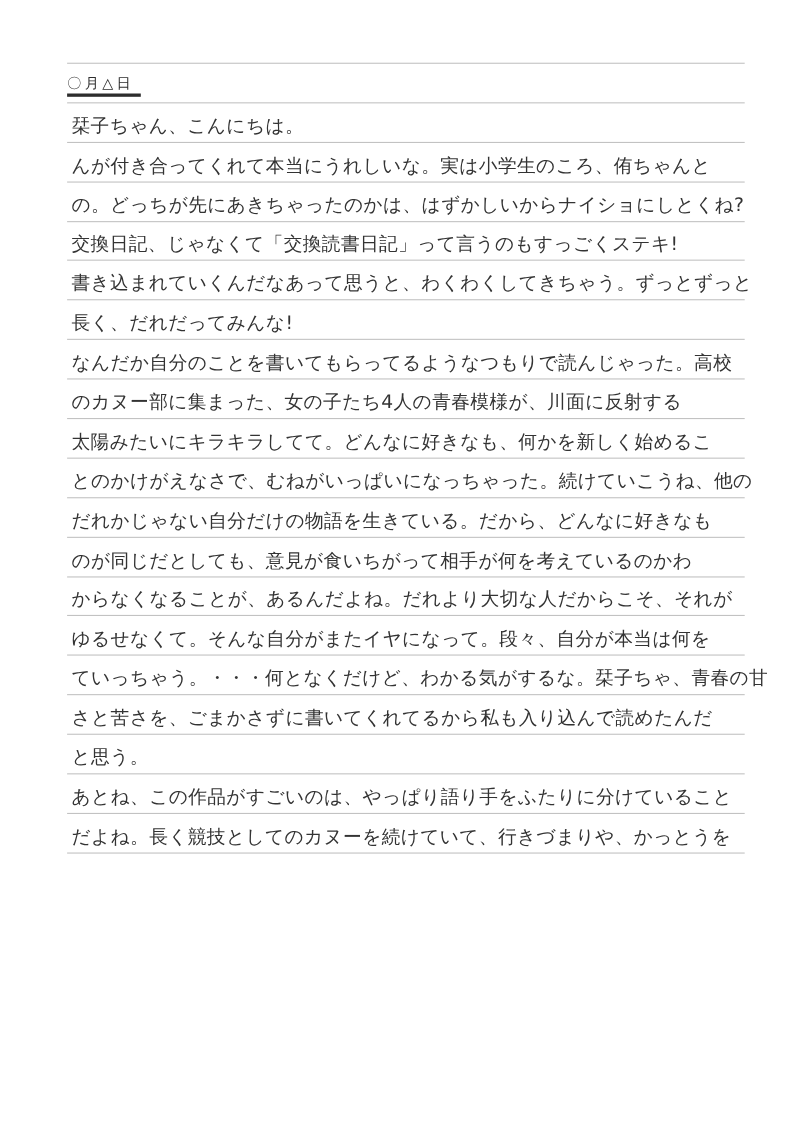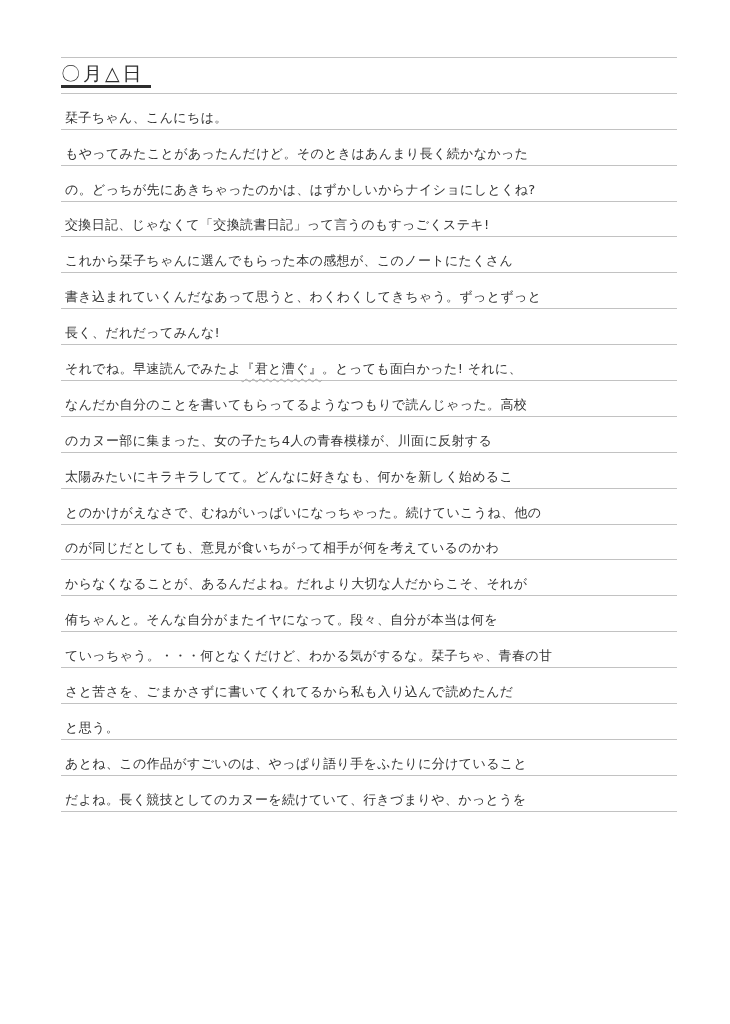--- a/index.html
+++ b/index.html
@@ -16,26 +16,26 @@
     border-top:1px solid #c2c2c2;
   }
   .row {
     box-sizing:border-box; height:35.9px;
     border-bottom:1px solid #c2c2c2;
     display:flex; align-items:flex-end;
     padding:0 0 5px 4px;
     white-space:nowrap; overflow:visible;
   }
   .txt {
-    color:#333333; font-size:13px; letter-spacing:0.35px;
+    color:#333333; font-size:17px; letter-spacing:0.35px;
     line-height:1;
   }
   .heading-row { padding-left:0; }
   .date {
-    color:#2d2d2d; font-size:19px; letter-spacing:3px; line-height:1;
+    color:#2d2d2d; font-size:13px; letter-spacing:3px; line-height:1;
     border-bottom:3px solid #2d2d2d; padding:0 6px 2px 0;
   }
   .wavy {
     text-decoration-line:underline;
     text-decoration-style:wavy;
     text-decoration-color:#a8a8a8;
     text-decoration-thickness:1px;
     text-underline-offset:5px;
   }
 </style>
@@ -46,62 +46,59 @@
   <div class="sheet">
 
     <div class="row heading-row">
       <span class="date">〇月△日</span>
     </div>
 
     <div class="row">
         <span class="txt">栞子ちゃん、こんにちは。</span>
       </div>
     <div class="row">
-        <span class="txt">もやってみたことがあったんだけど。そのときはあんまり長く続かなかった</span>
+        <span class="txt">んが付き合ってくれて本当にうれしいな。実は小学生のころ、侑ちゃんと</span>
       </div>
     <div class="row">
         <span class="txt">の。どっちが先にあきちゃったのかは、はずかしいからナイショにしとくね?</span>
       </div>
     <div class="row">
         <span class="txt">交換日記、じゃなくて「交換読書日記」って言うのもすっごくステキ!</span>
       </div>
     <div class="row">
-        <span class="txt">これから栞子ちゃんに選んでもらった本の感想が、このノートにたくさん</span>
-      </div>
-    <div class="row">
         <span class="txt">書き込まれていくんだなあって思うと、わくわくしてきちゃう。ずっとずっと</span>
       </div>
     <div class="row">
         <span class="txt">長く、だれだってみんな!</span>
       </div>
 
-    <div class="row">
-      <span class="txt"><span>それでね。早速読んでみたよ</span><span class="wavy">『君と漕ぐ』</span><span>。とっても面白かった! それに、</span></span>
-    </div>
 
     <div class="row">
         <span class="txt">なんだか自分のことを書いてもらってるようなつもりで読んじゃった。高校</span>
       </div>
     <div class="row">
         <span class="txt">のカヌー部に集まった、女の子たち4人の青春模様が、川面に反射する</span>
       </div>
     <div class="row">
         <span class="txt">太陽みたいにキラキラしてて。どんなに好きなも、何かを新しく始めるこ</span>
       </div>
     <div class="row">
         <span class="txt">とのかけがえなさで、むねがいっぱいになっちゃった。続けていこうね、他の</span>
       </div>
     <div class="row">
+        <span class="txt">だれかじゃない自分だけの物語を生きている。だから、どんなに好きなも</span>
+      </div>
+    <div class="row">
         <span class="txt">のが同じだとしても、意見が食いちがって相手が何を考えているのかわ</span>
       </div>
     <div class="row">
         <span class="txt">からなくなることが、あるんだよね。だれより大切な人だからこそ、それが</span>
       </div>
     <div class="row">
-        <span class="txt">侑ちゃんと。そんな自分がまたイヤになって。段々、自分が本当は何を</span>
+        <span class="txt">ゆるせなくて。そんな自分がまたイヤになって。段々、自分が本当は何を</span>
       </div>
     <div class="row">
         <span class="txt">ていっちゃう。・・・何となくだけど、わかる気がするな。栞子ちゃ、青春の甘</span>
       </div>
     <div class="row">
         <span class="txt">さと苦さを、ごまかさずに書いてくれてるから私も入り込んで読めたんだ</span>
       </div>
     <div class="row">
         <span class="txt">と思う。</span>
       </div>

